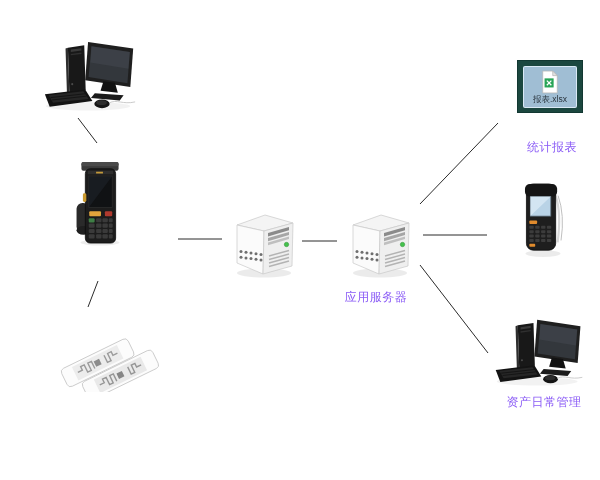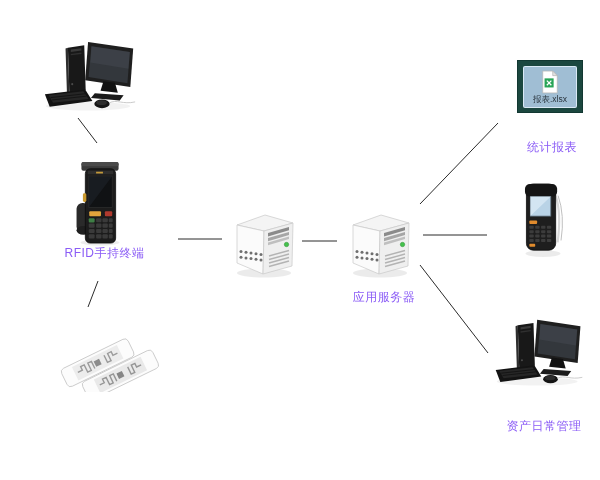--- a/index.html
+++ b/index.html
@@ -182,34 +182,33 @@
     <line x1="420" y1="265" x2="488" y2="353"></line>
   </svg>
 
   <svg class="icon" style="left:42px;top:39px;width:96px;height:73px" viewBox="0 0 100 76">
     <use href="#sym-pc"></use>
   </svg>
 
   <svg class="icon" style="left:74px;top:160px;width:52px;height:86px" viewBox="0 0 52 88">
     <use href="#sym-terminal"></use>
   </svg>
-  <div class="node-label" style="left:32px;top:247px;width:145px">RFID手持终端</div>
 
   <svg class="icon" style="left:48px;top:324px;width:118px;height:68px" viewBox="0 0 118 68">
     <use href="#sym-tags"></use>
   </svg>
 
   <svg class="icon" style="left:227px;top:204px;width:68px;height:78px" viewBox="0 0 68 78">
     <use href="#sym-server"></use>
   </svg>
 
   <svg class="icon" style="left:343px;top:204px;width:68px;height:78px" viewBox="0 0 68 78">
     <use href="#sym-server"></use>
   </svg>
-  <div class="node-label" style="left:336px;top:291px;width:96px">应用服务器</div>
+  <div class="node-label" style="left:328px;top:291px;width:96px">应用服务器</div>
 
   <div class="excel-desktop">
     <div class="excel-tile">
       <svg width="20" height="24" viewBox="0 0 22 26">
         <path d="M3,1 h11 l5,5 v19 h-16 z" fill="#ffffff" stroke="#b5b5b5" stroke-width="0.8"></path>
         <path d="M14,1 l5,5 h-5 z" fill="#e2e2e2" stroke="#b5b5b5" stroke-width="0.8"></path>
         <rect x="5" y="9" width="10" height="10" fill="#28a457"></rect>
         <path d="M7.5,11.5 l5,5 M12.5,11.5 l-5,5" stroke="#ffffff" stroke-width="1.4"></path>
       </svg>
       <div class="excel-name">报表.xlsx</div>
@@ -217,15 +216,15 @@
   </div>
   <div class="node-label" style="left:504px;top:141px;width:96px">统计报表</div>
 
   <svg class="icon" style="left:518px;top:182px;width:50px;height:76px" viewBox="0 0 50 78">
     <use href="#sym-scanner"></use>
   </svg>
 
   <svg class="icon" style="left:492px;top:317px;width:94px;height:70px" viewBox="0 0 100 76">
     <use href="#sym-pc"></use>
   </svg>
-  <div class="node-label" style="left:493px;top:420px;width:102px">资产日常管理</div>
+  <div class="node-label" style="left:493px;top:396px;width:102px">资产日常管理</div>
 
 </div>
 
 </body></html>

